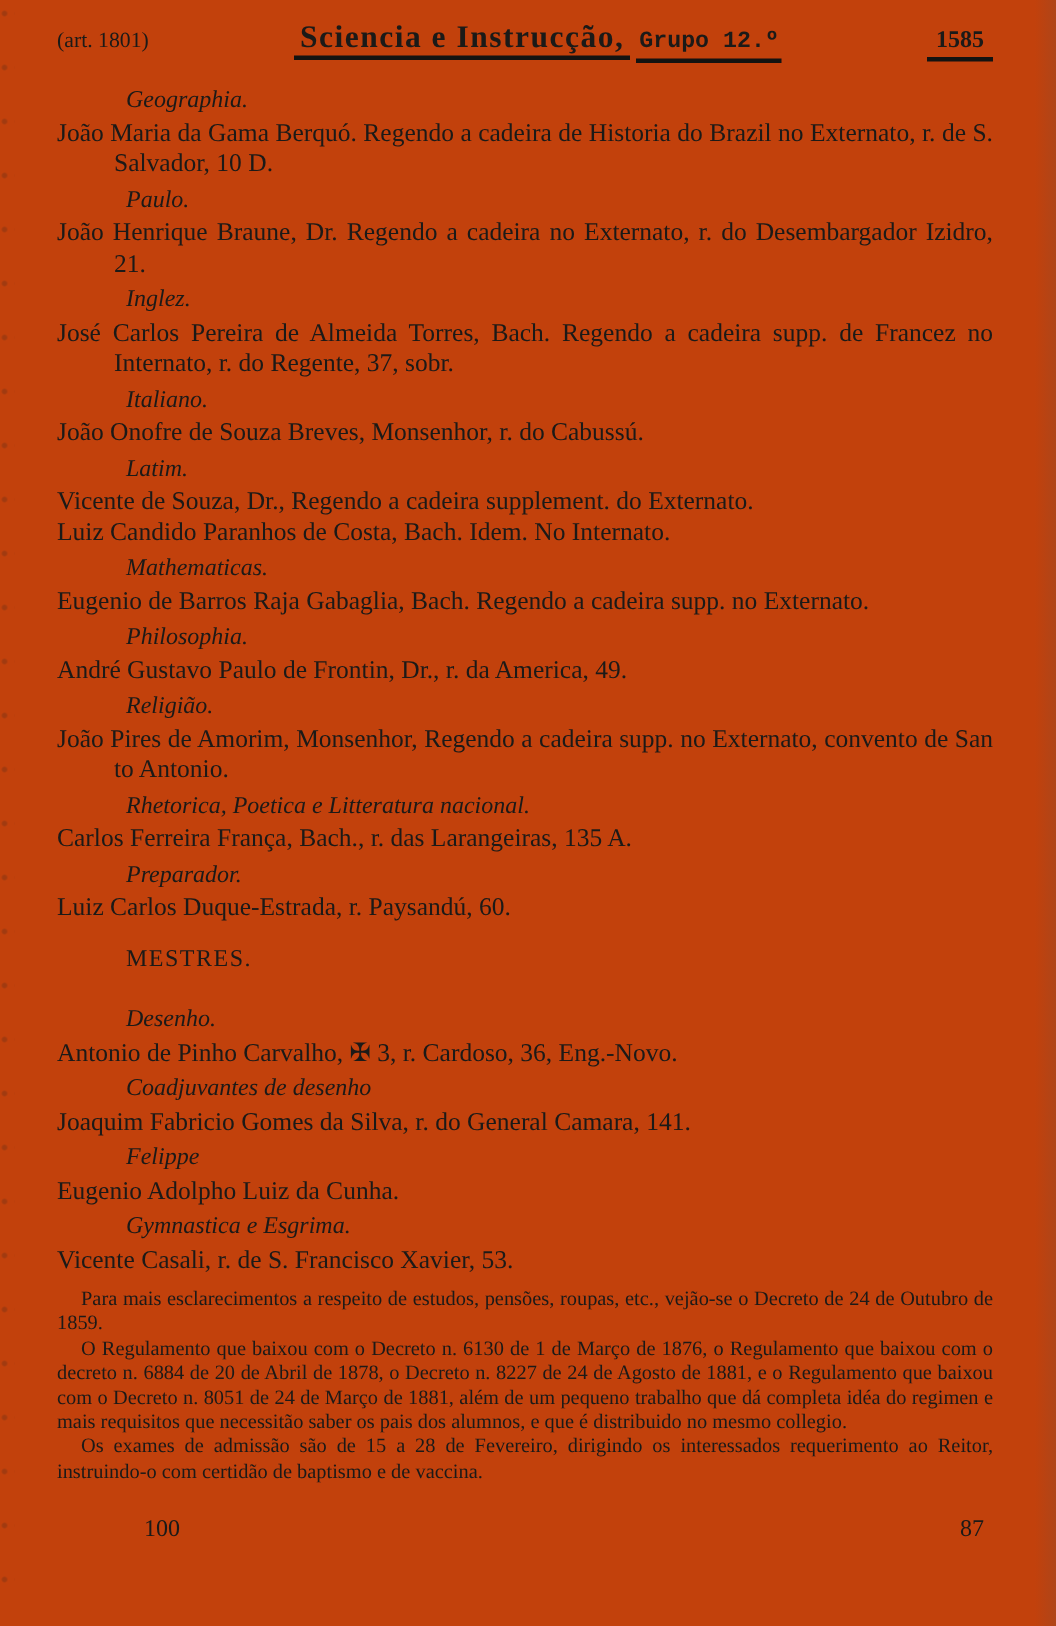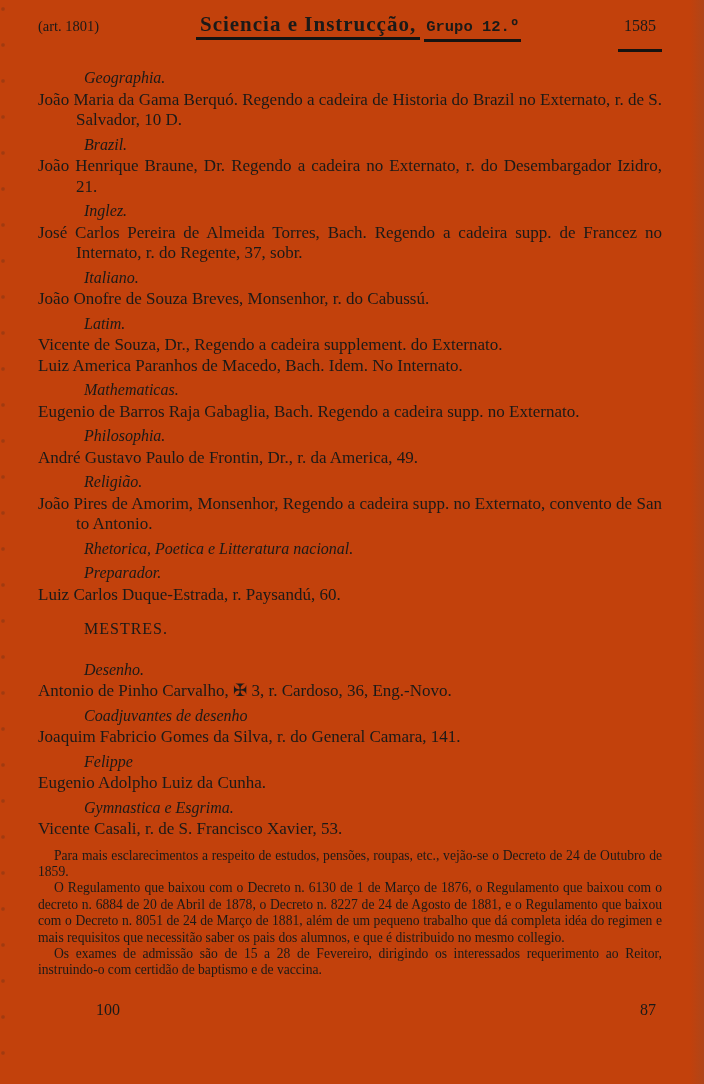--- a/index.html
+++ b/index.html
@@ -65,23 +65,23 @@
   }
   .header .title-sub {
     font-size: 15.5px;
     font-weight: bold;
     border-bottom: 3px solid #141311;
     padding: 0 2px 3px 2px;
     font-family: Liberation Mono, monospace;
   }
   .header .folio {
     font-size: 16px;
-    font-weight: normal;
+    font-weight: bold;
     border-bottom: 3px solid #141311;
-    padding: 0 6px 14px 6px;
+    padding: 0 6px 2px 6px;
     white-space: nowrap;
   }
 
   
   .listing { font-size: 17px; line-height: 20.5px; }
   .section { margin: 0; }
   .heading {
     font-style: italic;
     font-weight: normal;
     font-size: 16px;
@@ -138,50 +138,51 @@
     </span>
     <span class="folio">1585</span>
   </header>
 
   <main class="listing" id="sections">
       <section class="section">
         <div class="heading">Geographia.</div>
         <p class="entry">João Maria da Gama Berquó. Regendo a cadeira de Historia do Brazil no Externato, r. de S. Salvador, 10 D.</p>
       </section>
       <section class="section">
-        <div class="heading">Brazil.</div>
+        <div class="heading">Paulo.</div>
         <p class="entry">João Henrique Braune, Dr. Regendo a cadeira no Externato, r. do Desembargador Izidro, 21.</p>
       </section>
       <section class="section">
         <div class="heading">Inglez.</div>
         <p class="entry">José Carlos Pereira de Almeida Torres, Bach. Regendo a cadeira supp. de Francez no Internato, r. do Regente, 37, sobr.</p>
       </section>
       <section class="section">
         <div class="heading">Italiano.</div>
         <p class="entry">João Onofre de Souza Breves, Monsenhor, r. do Cabussú.</p>
       </section>
       <section class="section">
         <div class="heading">Latim.</div>
         <p class="entry">Vicente de Souza, Dr., Regendo a cadeira supplement. do Externato.</p>
-        <p class="entry">Luiz America Paranhos de Macedo, Bach. Idem. No Internato.</p>
+        <p class="entry">Luiz Candido Paranhos de Costa, Bach. Idem. No Internato.</p>
       </section>
       <section class="section">
         <div class="heading">Mathematicas.</div>
         <p class="entry">Eugenio de Barros Raja Gabaglia, Bach. Regendo a cadeira supp. no Externato.</p>
       </section>
       <section class="section">
         <div class="heading">Philosophia.</div>
         <p class="entry">André Gustavo Paulo de Frontin, Dr., r. da America, 49.</p>
       </section>
       <section class="section">
         <div class="heading">Religião.</div>
         <p class="entry">João Pires de Amorim, Monsenhor, Regendo a cadeira supp. no Externato, convento de San to Antonio.</p>
       </section>
       <section class="section">
         <div class="heading">Rhetorica, Poetica e Litteratura nacional.</div>
+        <p class="entry">Carlos Ferreira França, Bach., r. das Larangeiras, 135 A.</p>
       </section>
       <section class="section">
         <div class="heading">Preparador.</div>
         <p class="entry">Luiz Carlos Duque-Estrada, r. Paysandú, 60.</p>
       </section>
       <section class="section">
         <div class="heading caps">MESTRES.</div>
       </section>
       <section class="section">
         <div class="heading">Desenho.</div>

